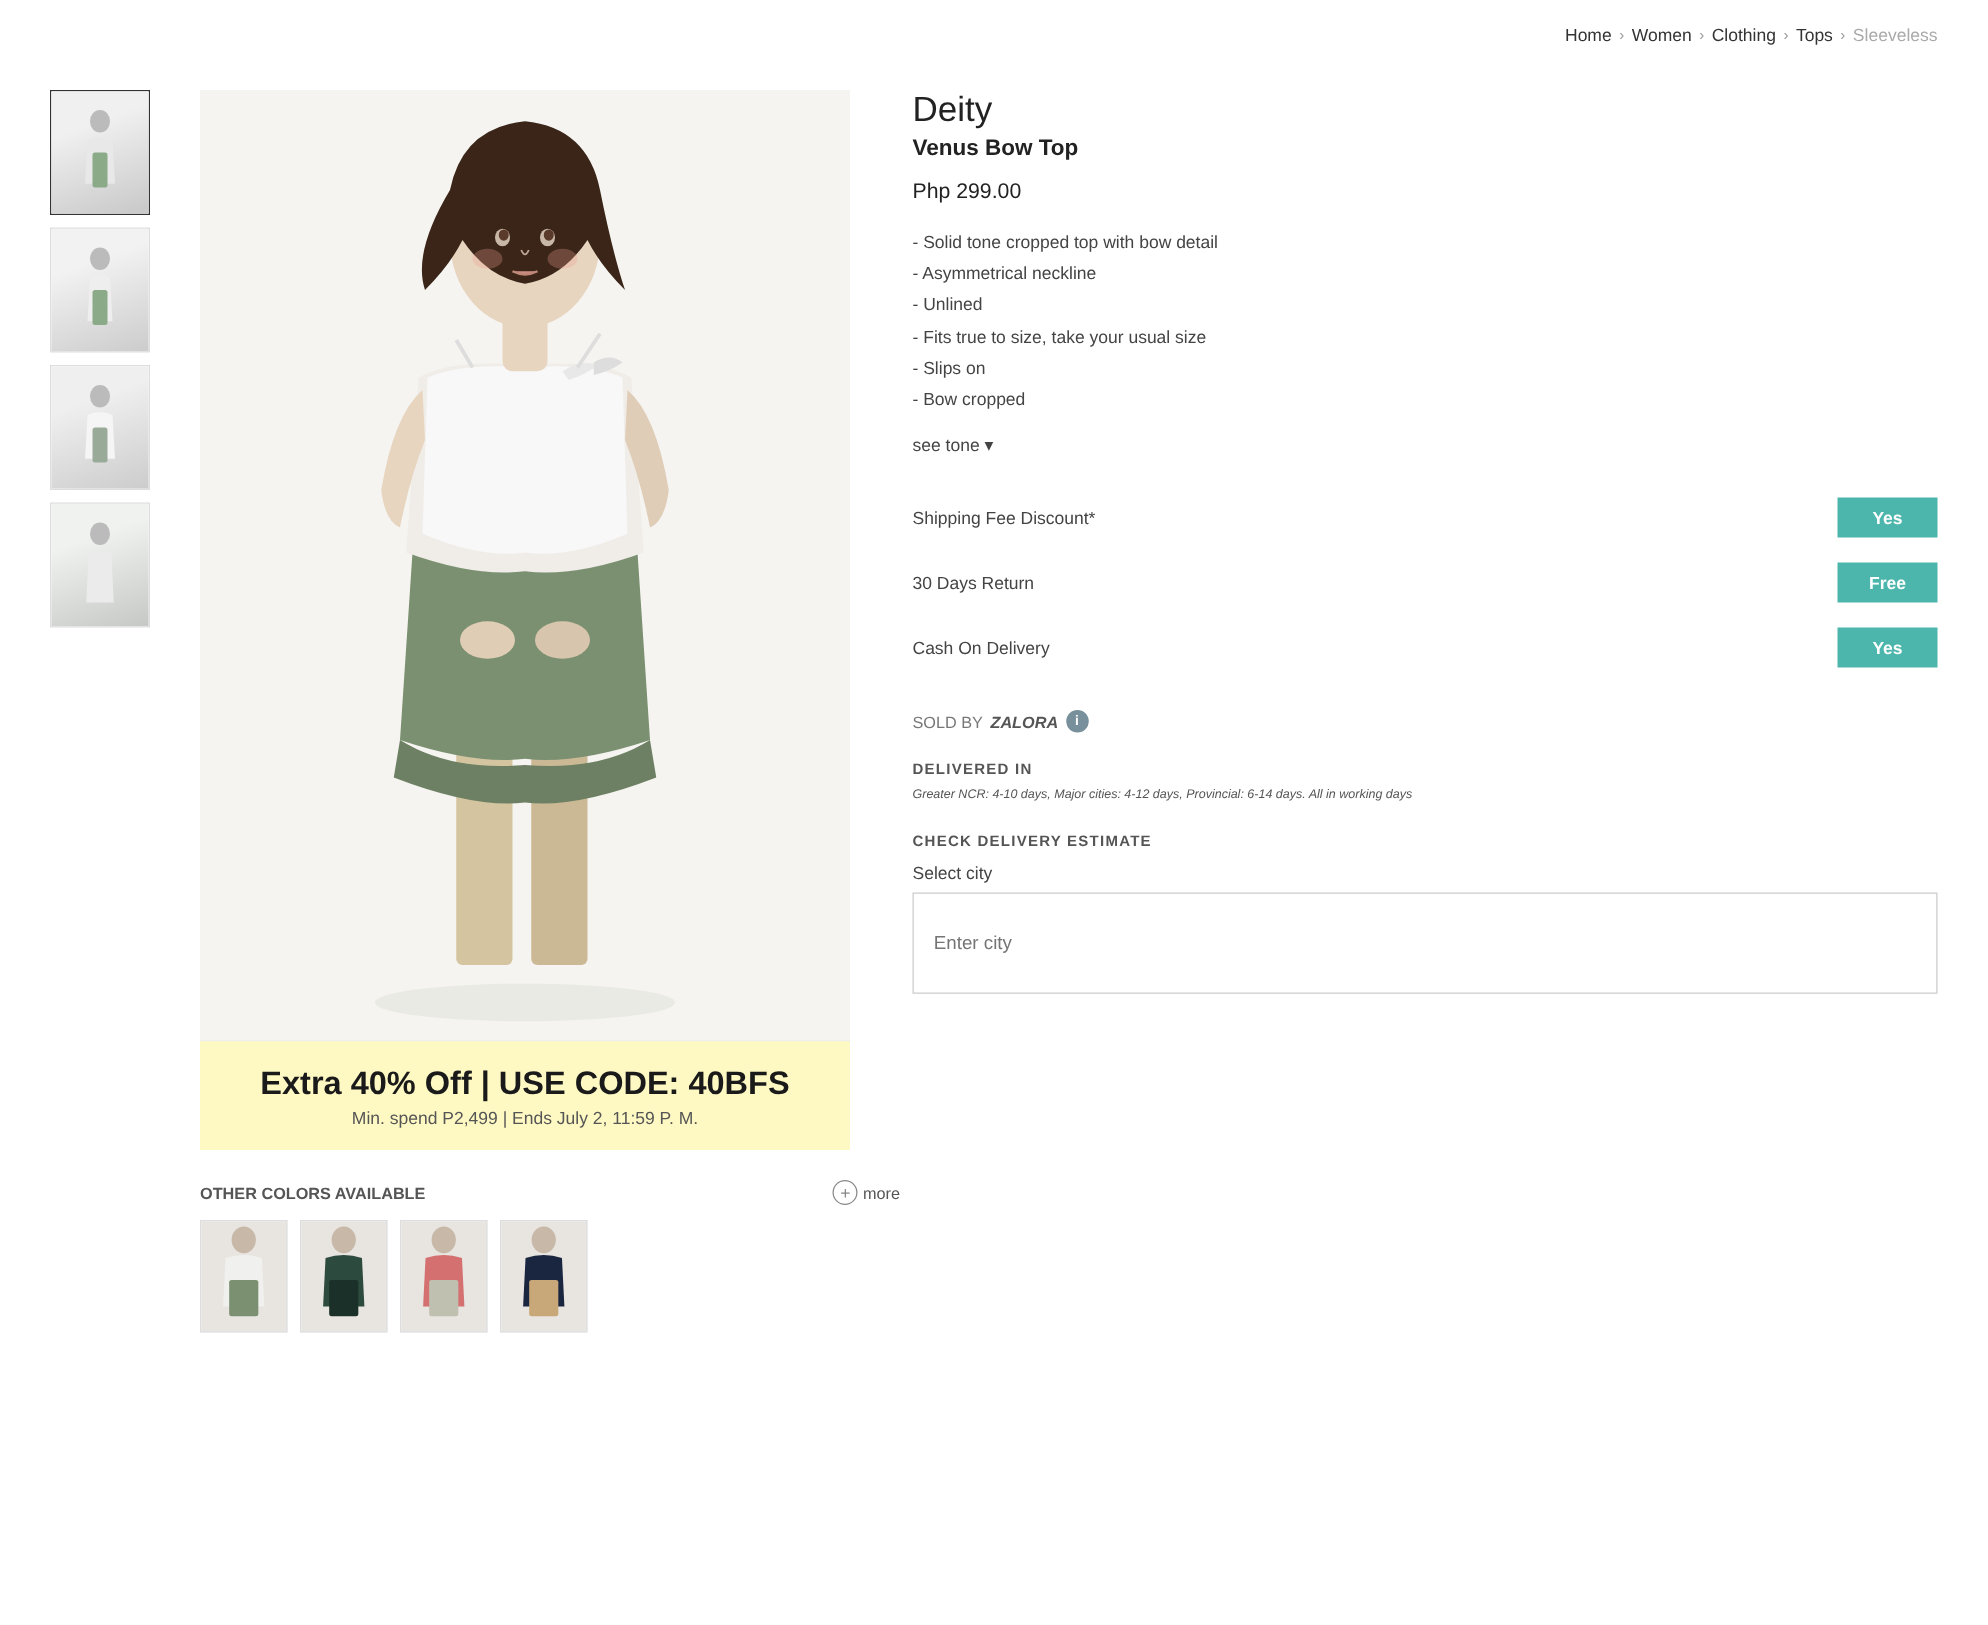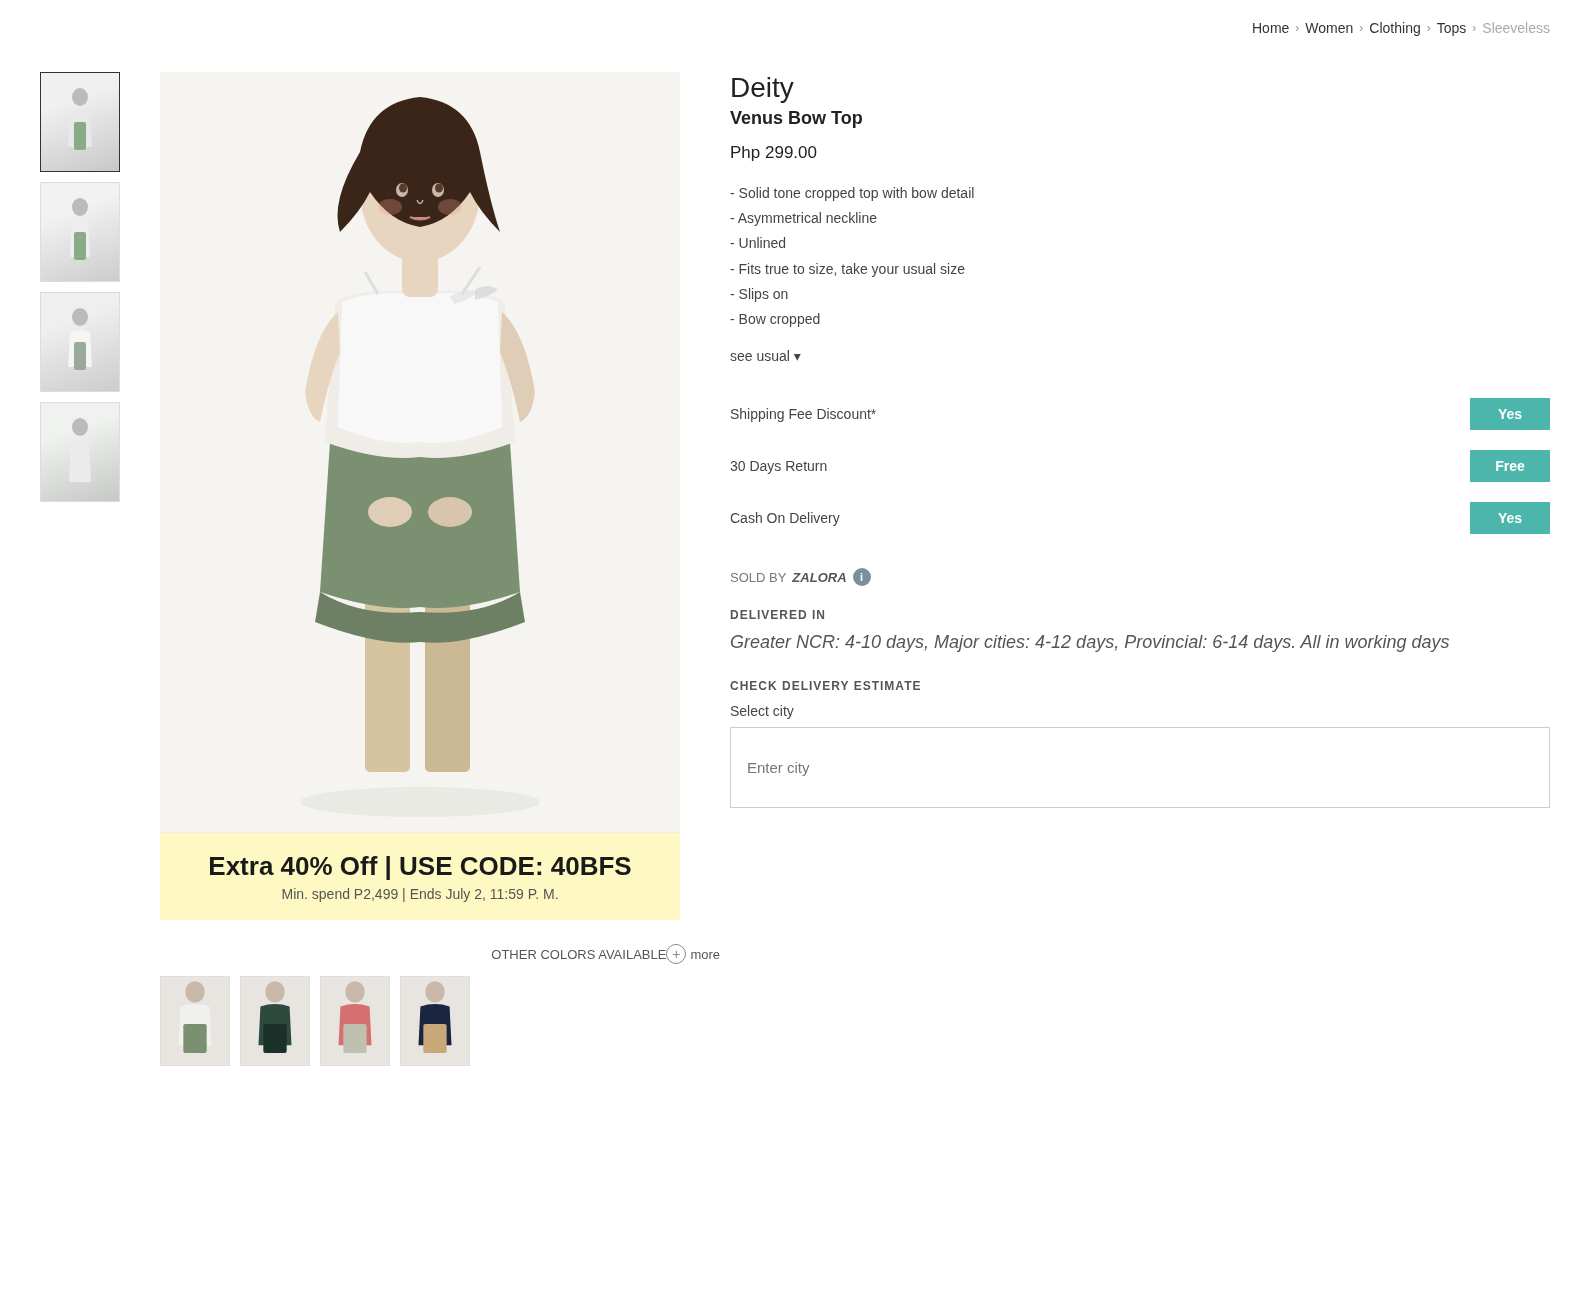--- a/index.html
+++ b/index.html
@@ -45,32 +45,32 @@
     .badge-btn { background: #4db6ac; color: #fff; border: none; padding: 8px 22px; font-size: 14px; font-weight: 600; cursor: default; min-width: 80px; }
 
     
     .sold-by { margin-bottom: 22px; font-size: 13px; color: #777; display: flex; align-items: center; gap: 6px; }
     .sold-by .seller { font-style: italic; font-weight: 700; color: #555; }
     .info-icon { width: 18px; height: 18px; border-radius: 50%; background: #78909c; color: #fff; font-size: 11px; font-weight: 700; display: inline-flex; align-items: center; justify-content: center; cursor: pointer; }
 
     
     .delivery-section { margin-bottom: 22px; }
     .delivery-title { font-size: 12px; font-weight: 700; color: #555; letter-spacing: 1px; text-transform: uppercase; margin-bottom: 6px; }
-    .delivery-text { font-style: italic; font-size: 18px; color: #555; line-height: 1.6; }
+    .delivery-text { font-style: italic; font-size: 10px; color: #555; line-height: 1.6; }
 
     
     .check-delivery { margin-top: 18px; }
     .check-delivery-title { font-size: 12px; font-weight: 700; color: #555; letter-spacing: 1px; text-transform: uppercase; margin-bottom: 10px; }
     .select-city-label { font-size: 14px; color: #444; margin-bottom: 8px; }
     .city-input { width: 100%; border: 1px solid #ccc; padding: 31px 16px; font-size: 15px; color: #aaa; outline: none; }
 
     
     .other-colors { margin-top: 24px; }
     .other-colors-header { display: flex; align-items: center; justify-content: space-between; margin-bottom: 12px; }
-    .other-colors-title { font-size: 13px; font-weight: 400; color: #555; text-align: right; flex: 1; }
+    .other-colors-title { font-size: 13px; font-weight: 700; color: #555; text-align: left; flex: 1; }
     .more-btn { display: flex; align-items: center; gap: 4px; color: #555; cursor: pointer; font-size: 13px; background: none; border: none; }
     .plus-circle { width: 20px; height: 20px; border-radius: 50%; border: 1px solid #888; display: flex; align-items: center; justify-content: center; font-size: 14px; color: #888; }
     .color-swatches { display: flex; gap: 10px; }
     .color-swatch { width: 70px; height: 90px; overflow: hidden; border: 1px solid #ddd; cursor: pointer; background: #f0f0f0; display: flex; align-items: center; justify-content: center; }
 
     
     .thumb-shape { width: 100%; height: 100%; background: linear-gradient(135deg, #e8e8e8 0%, #d0d0d0 100%); display: flex; align-items: center; justify-content: center; }
   </style>
 </head>
 <body>
@@ -197,21 +197,21 @@
 
       <div class="description">
         <p>- Solid tone cropped top with bow detail</p>
         <p>- Asymmetrical neckline</p>
         <p>- Unlined</p>
         <p>- Fits true to size, take your usual size</p>
         <p>- Slips on</p>
         <p>- Bow cropped</p>
       </div>
 
-      <span class="see-more">see usual ▾</span>
+      <span class="see-more">see tone ▾</span>
 
       
       <table class="badges-table">
         <tbody>
             <tr>
           <td>Shipping Fee Discount*</td>
           <td>
             <button class="badge-btn">Yes</button>
           </td>
         </tr>

